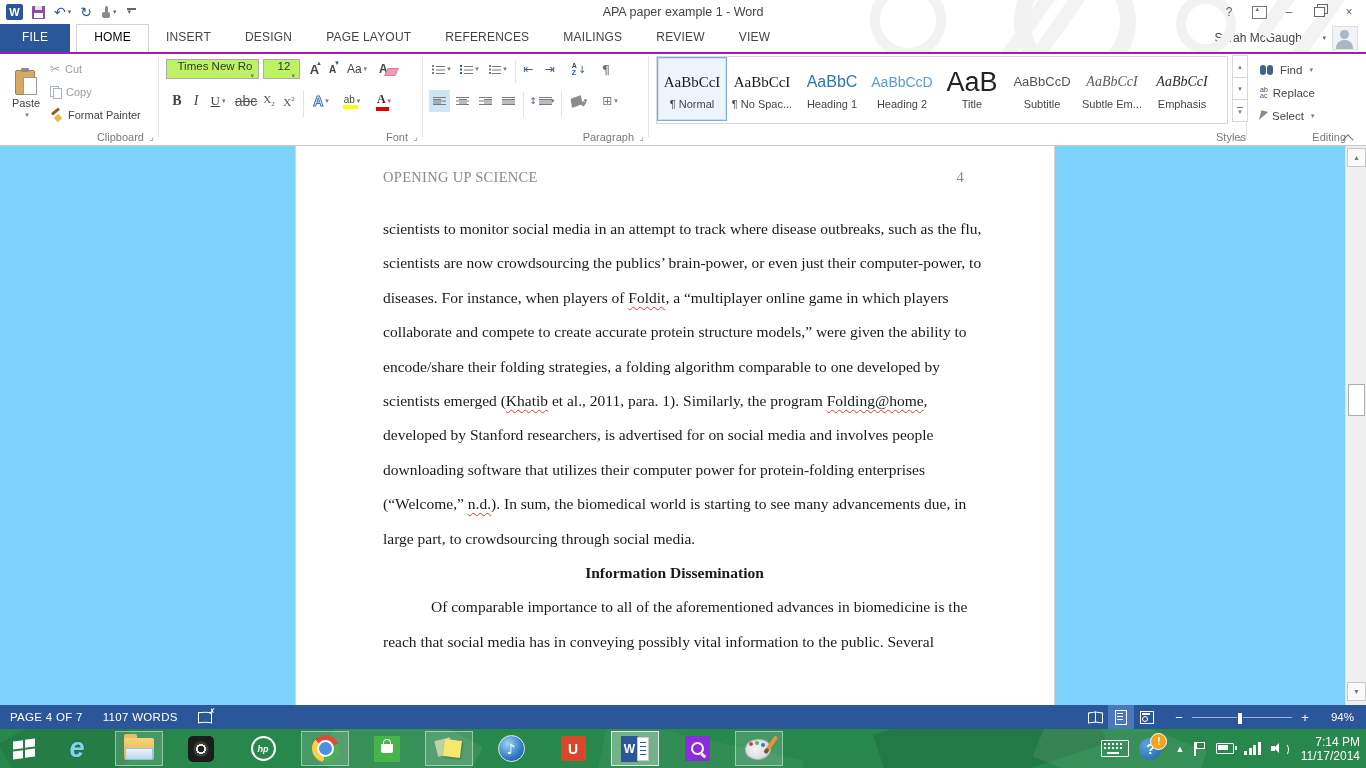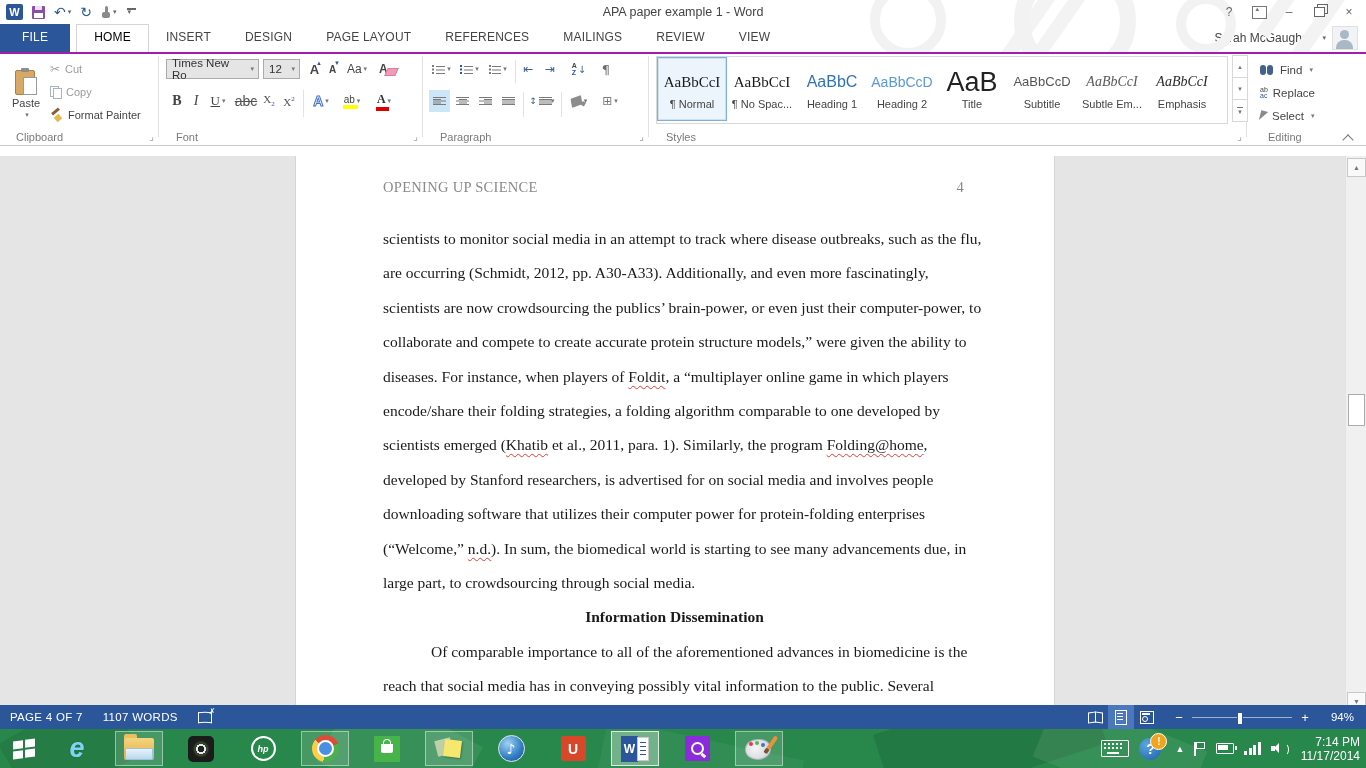--- a/index.html
+++ b/index.html
@@ -45,21 +45,21 @@
   .tab.active{background:#fff;color:#000000;border:1px solid #D5D5D5;border-bottom:none;line-height:25px;height:28px;box-sizing:border-box;}
   .account{position:absolute;right:8px;top:0;height:28px;display:flex;align-items:center;gap:6px;font-size:12px;color:#444;}
   .avatar{width:24px;height:22px;background:#F1F3F6;position:relative;overflow:hidden;border:1px solid #E0E0E0;}
   .avatar:before{content:"";position:absolute;left:7px;top:3px;width:9px;height:9px;border-radius:50%;background:#AAB7C4;}
   .avatar:after{content:"";position:absolute;left:3px;top:13px;width:17px;height:10px;border-radius:8px 8px 0 0;background:#AAB7C4;}
 
   
   .ribbon{position:absolute;left:0;top:52px;width:1366px;height:93px;background:#fff;border-bottom:1px solid #C9C9C9;z-index:20;}
   .rsep{position:absolute;top:4px;bottom:8px;width:1px;background:#E2E2E2;}
   .rgroup{position:absolute;top:0;height:93px;}
-  .rg-label{position:absolute;bottom:2px;left:16px;right:14px;text-align:left;font-size:11px;color:#7A7A7A;}
+  .rg-label{position:absolute;bottom:2px;left:16px;right:14px;text-align:right;font-size:11px;color:#7A7A7A;}
   .dlg{position:absolute;right:4px;bottom:3px;font-size:10px;color:#9A9A9A;line-height:10px;cursor:default;}
   .rbtn{position:absolute;display:flex;align-items:center;justify-content:center;cursor:default;}
   .dd{font-size:7px;color:#777;margin-left:2px;}
   .selbtn{background:#CDE6F7;}
 
   
   .paste-big{left:6px;top:4px;width:40px;height:74px;flex-direction:column;gap:2px;}
   .ico-paste{position:relative;width:22px;height:27px;}
   .ico-paste:before{content:"";position:absolute;left:0;top:2px;width:18px;height:23px;background:#D8A964;border:1px solid #A87F45;border-radius:2px;}
   .ico-paste:after{content:"";position:absolute;right:0;bottom:0;width:12px;height:16px;background:#fff;border:1px solid #9A9A9A;}
@@ -69,21 +69,21 @@
   .cc-row.dim{color:#9B9B9B;}
   .scissors{font-family:"DejaVu Sans",sans-serif;color:#A0A0A0;font-size:12px;}
   .ico-copy{position:relative;width:11px;height:12px;}
   .ico-copy:before{content:"";position:absolute;left:0;top:0;width:7px;height:9px;background:#fff;border:1px solid #A8B4C2;}
   .ico-copy:after{content:"";position:absolute;left:3px;top:2px;width:7px;height:9px;background:#fff;border:1px solid #A8B4C2;}
   .ico-fp{position:relative;width:13px;height:13px;}
   .ico-fp:before{content:"";position:absolute;left:1px;top:1px;width:9px;height:3px;background:#8B5E34;transform:rotate(-40deg);}
   .ico-fp:after{content:"";position:absolute;left:5px;top:6px;width:6px;height:6px;background:#E8B84B;transform:rotate(-40deg);}
 
   
-  .combo{position:absolute;top:7px;height:20px;border:1px solid #ABABAB;background:#e5e5e5;display:flex;align-items:center;font-size:11.5px;color:#333;padding-left:5px;box-sizing:border-box;}
+  .combo{position:absolute;top:7px;height:20px;border:1px solid #ABABAB;background:#bef264;display:flex;align-items:center;font-size:11.5px;color:#333;padding-left:5px;box-sizing:border-box;flex-direction:column;}
   .combo .ca{margin-left:auto;padding:0 4px;font-size:7px;color:#777;}
   .fbtn{height:22px;top:6px;}
   .growA{font-size:13px;font-weight:bold;color:#444;position:relative;}
   .shrinkA{font-size:10px;font-weight:bold;color:#444;position:relative;}
   .eraser{position:relative;width:16px;height:14px;font-size:12px;font-weight:bold;color:#444;}
   .eraser:after{content:"";position:absolute;right:-2px;bottom:0;width:9px;height:6px;background:#F19CB4;transform:skewX(-25deg);border:1px solid #D87E9C;}
   .f2{top:38px;height:22px;}
   .bold-b{font-family:"Liberation Serif",serif;font-weight:bold;font-size:14px;color:#444;}
   .ital-i{font-family:"Liberation Serif",serif;font-style:italic;font-size:14px;color:#444;}
   .und-u{font-family:"Liberation Serif",serif;font-size:13px;text-decoration:underline;color:#444;}
@@ -136,21 +136,21 @@
   .binoc{position:relative;width:15px;height:10px;}
   .binoc:before{content:"";position:absolute;left:0;top:0;width:6px;height:10px;background:#44618C;border-radius:3px;}
   .binoc:after{content:"";position:absolute;right:2px;top:0;width:6px;height:10px;background:#44618C;border-radius:3px;}
   .repl{display:flex;flex-direction:column;font-size:7px;line-height:6.5px;color:#444;}
   .repl i{font-style:normal;color:#2B579A;}
   .cursor-ico{width:0;height:0;border-top:10px solid #8A8A8A;border-right:7px solid transparent;transform:rotate(15deg);}
   .chev-up{position:absolute;left:1344px;top:133px;width:9px;height:9px;z-index:26;}
   .chev-up:before{content:"";position:absolute;left:0;top:3px;width:7px;height:7px;border-top:1.5px solid #777;border-left:1.5px solid #777;transform:rotate(45deg);}
 
   
-  .doccanvas{position:absolute;left:0;top:156px;width:1366px;height:559px;background:#e5e5e5;overflow:hidden;}
+  .doccanvas{position:absolute;left:0;top:146px;width:1366px;height:559px;background:#7dd3fc;overflow:hidden;}
   .page{position:absolute;left:295px;top:0;width:760px;height:559px;background:#fff;border-left:1px solid #D5D5D5;border-right:1px solid #D5D5D5;box-sizing:border-box;}
   .pg-header{display:flex;justify-content:space-between;padding:23px 90px 0 87px;font-family:"Liberation Serif",serif;font-size:14.5px;color:#8A8A8A;letter-spacing:.3px;}
   .docbody{margin-top:26px;padding:0 88px 0 87px;font-family:"Liberation Serif",serif;font-size:15.5px;color:#1a1a1a;}
   .docline{height:34.4px;line-height:34.4px;white-space:nowrap;}
   .docline.center{text-align:center;}
   .docline.bold{font-weight:bold;}
   .docline.indent{padding-left:48px;}
   .sq{text-decoration:underline;text-decoration-style:wavy;text-decoration-color:#E53935;text-decoration-thickness:1px;text-underline-offset:3px;}
 
   
@@ -555,24 +555,23 @@
   <div class="chev-up"></div>
 
   <div class="doccanvas">
     <div class="page">
       <div class="pg-header">
         <span>OPENING UP SCIENCE</span>
         <span>4</span>
       </div>
       <div class="docbody">
           <div class="docline"><span>scientists to monitor social media in an attempt to track where disease outbreaks, such as the flu,</span></div>
-          <div class="docline"><span>are occurring (Schmidt, 2012, pp. A30-A33). Additionally, and even more fascinatingly,</span></div>
           <div class="docline"><span>scientists are now crowdsourcing the publics’ brain-power, or even just their computer-power, to</span></div>
+          <div class="docline"><span>diseases. For instance, when players of </span><span class="sq">Foldit</span><span>, a “multiplayer online game in which players</span></div>
           <div class="docline"><span>collaborate and compete to create accurate protein structure models,” were given the ability to</span></div>
-          <div class="docline"><span>diseases. For instance, when players of </span><span class="sq">Foldit</span><span>, a “multiplayer online game in which players</span></div>
           <div class="docline"><span>encode/share their folding strategies, a folding algorithm comparable to one developed by</span></div>
           <div class="docline"><span>scientists emerged (</span><span class="sq">Khatib</span><span> et al., 2011, para. 1). Similarly, the program </span><span class="sq">Folding@home</span><span>,</span></div>
           <div class="docline"><span>developed by Stanford researchers, is advertised for on social media and involves people</span></div>
           <div class="docline"><span>downloading software that utilizes their computer power for protein-folding enterprises</span></div>
           <div class="docline"><span>(“Welcome,” </span><span class="sq">n.d.</span><span>). In sum, the biomedical world is starting to see many advancements due, in</span></div>
           <div class="docline"><span>large part, to crowdsourcing through social media.</span></div>
           <div class="docline center bold"><span>Information Dissemination</span></div>
           <div class="docline indent"><span>Of comparable importance to all of the aforementioned advances in biomedicine is the</span></div>
           <div class="docline"><span>reach that social media has in conveying possibly vital information to the public. Several</span></div>
         </div>

